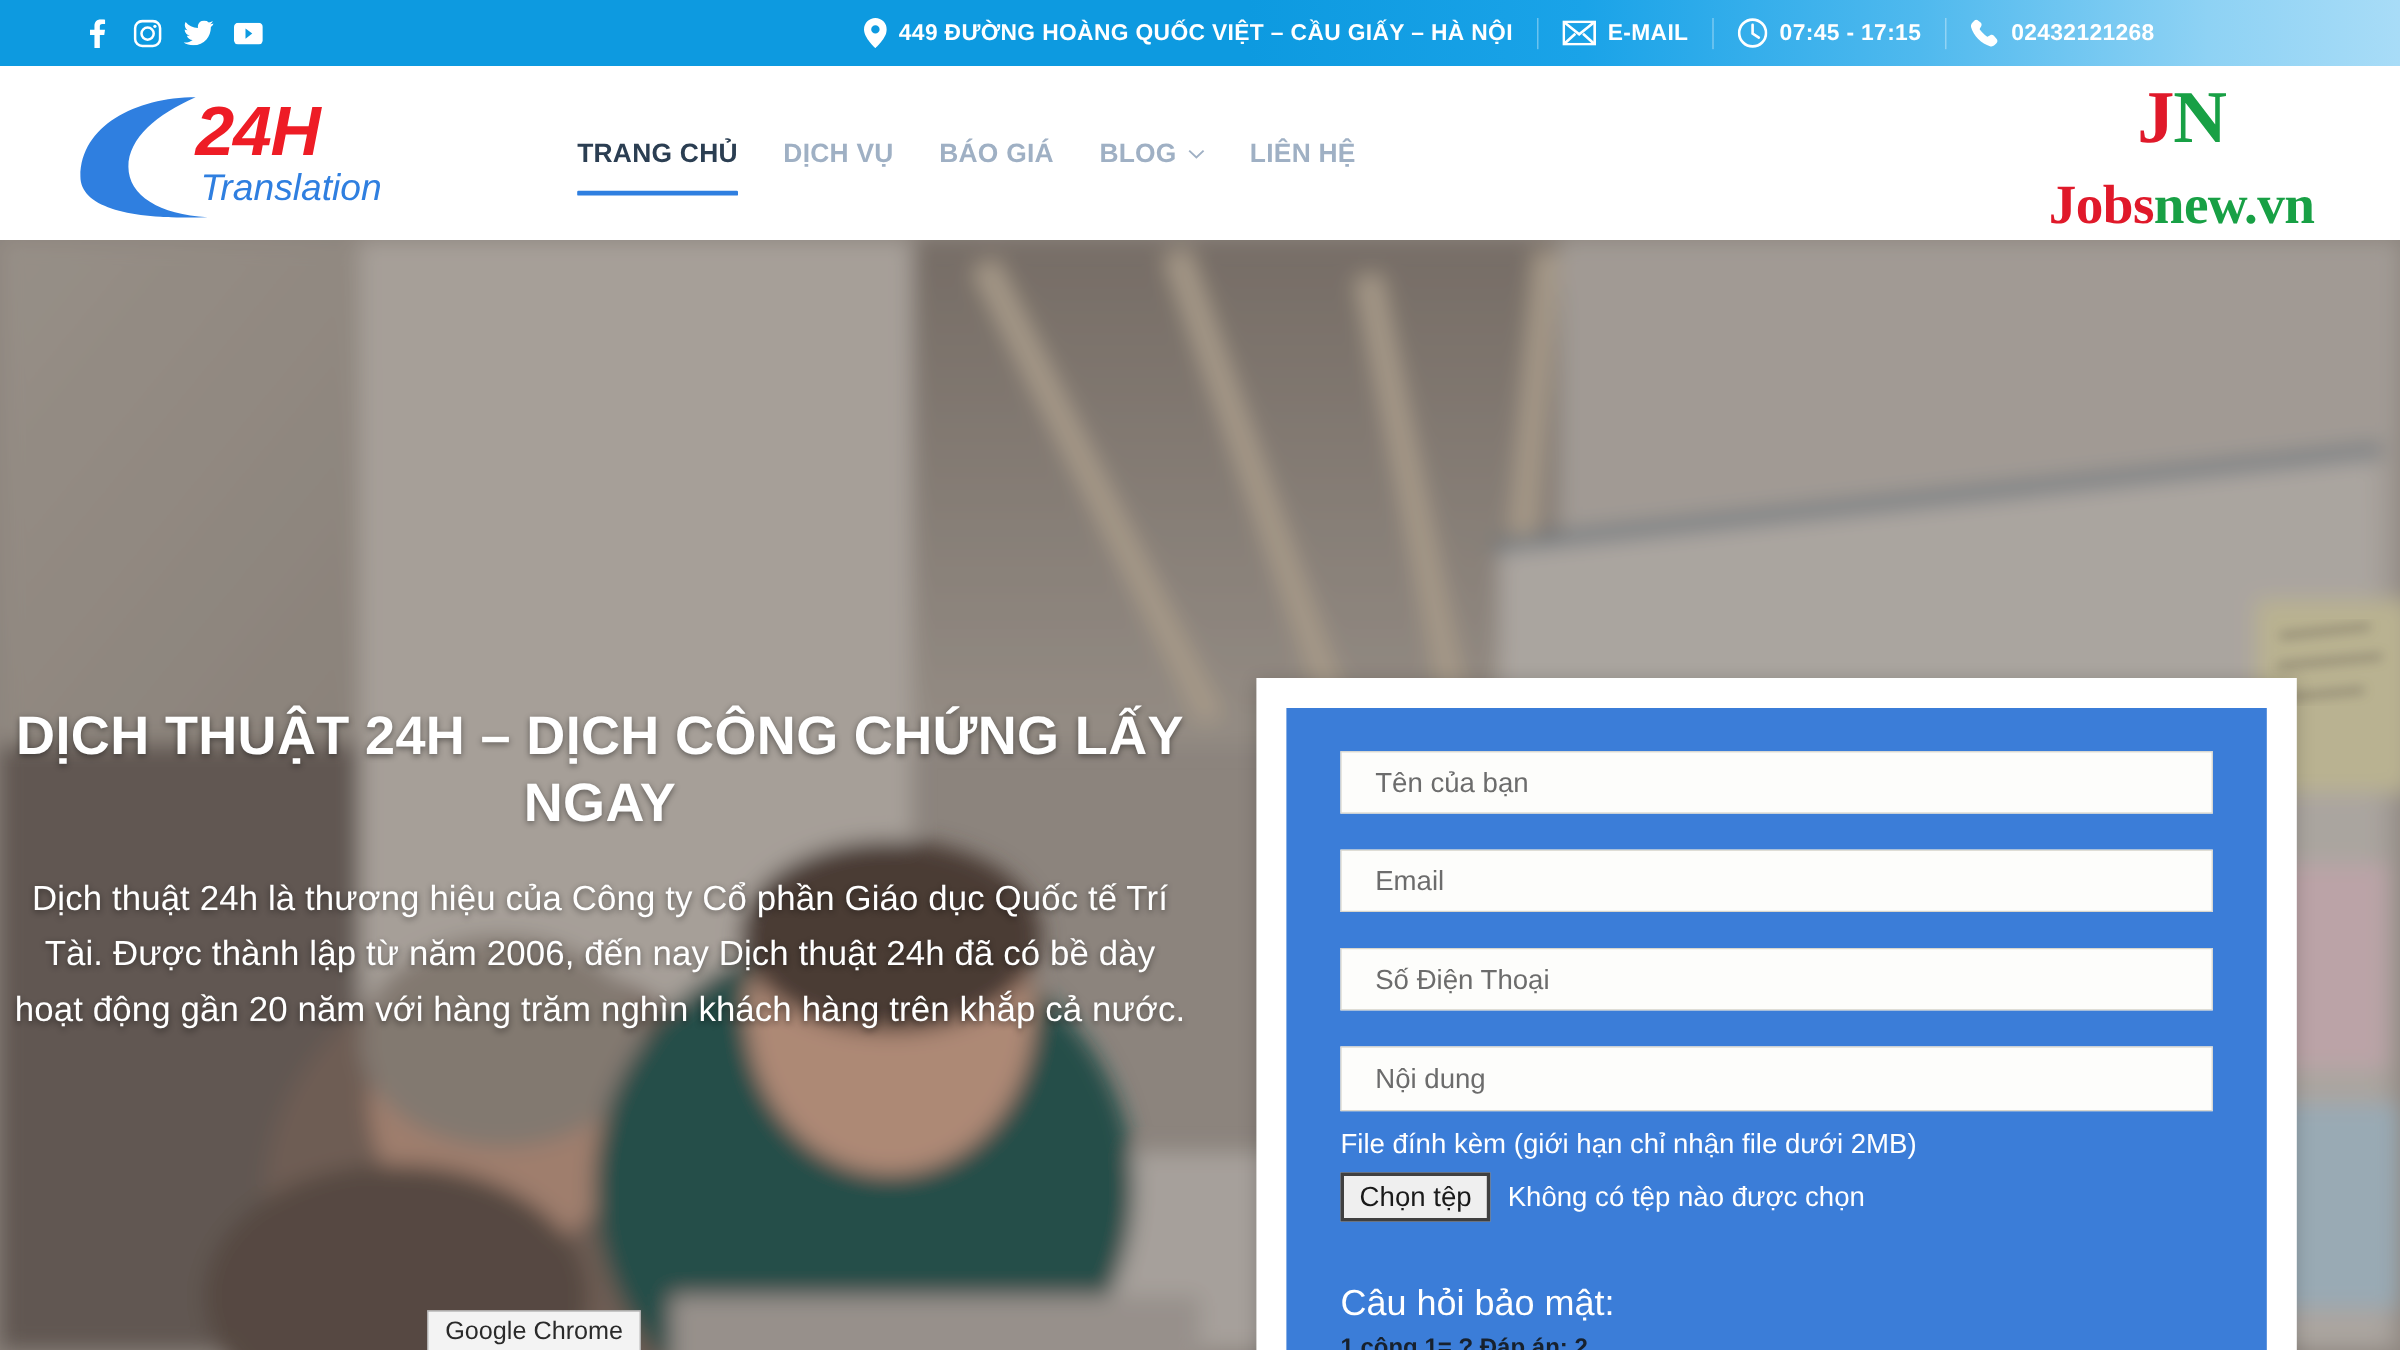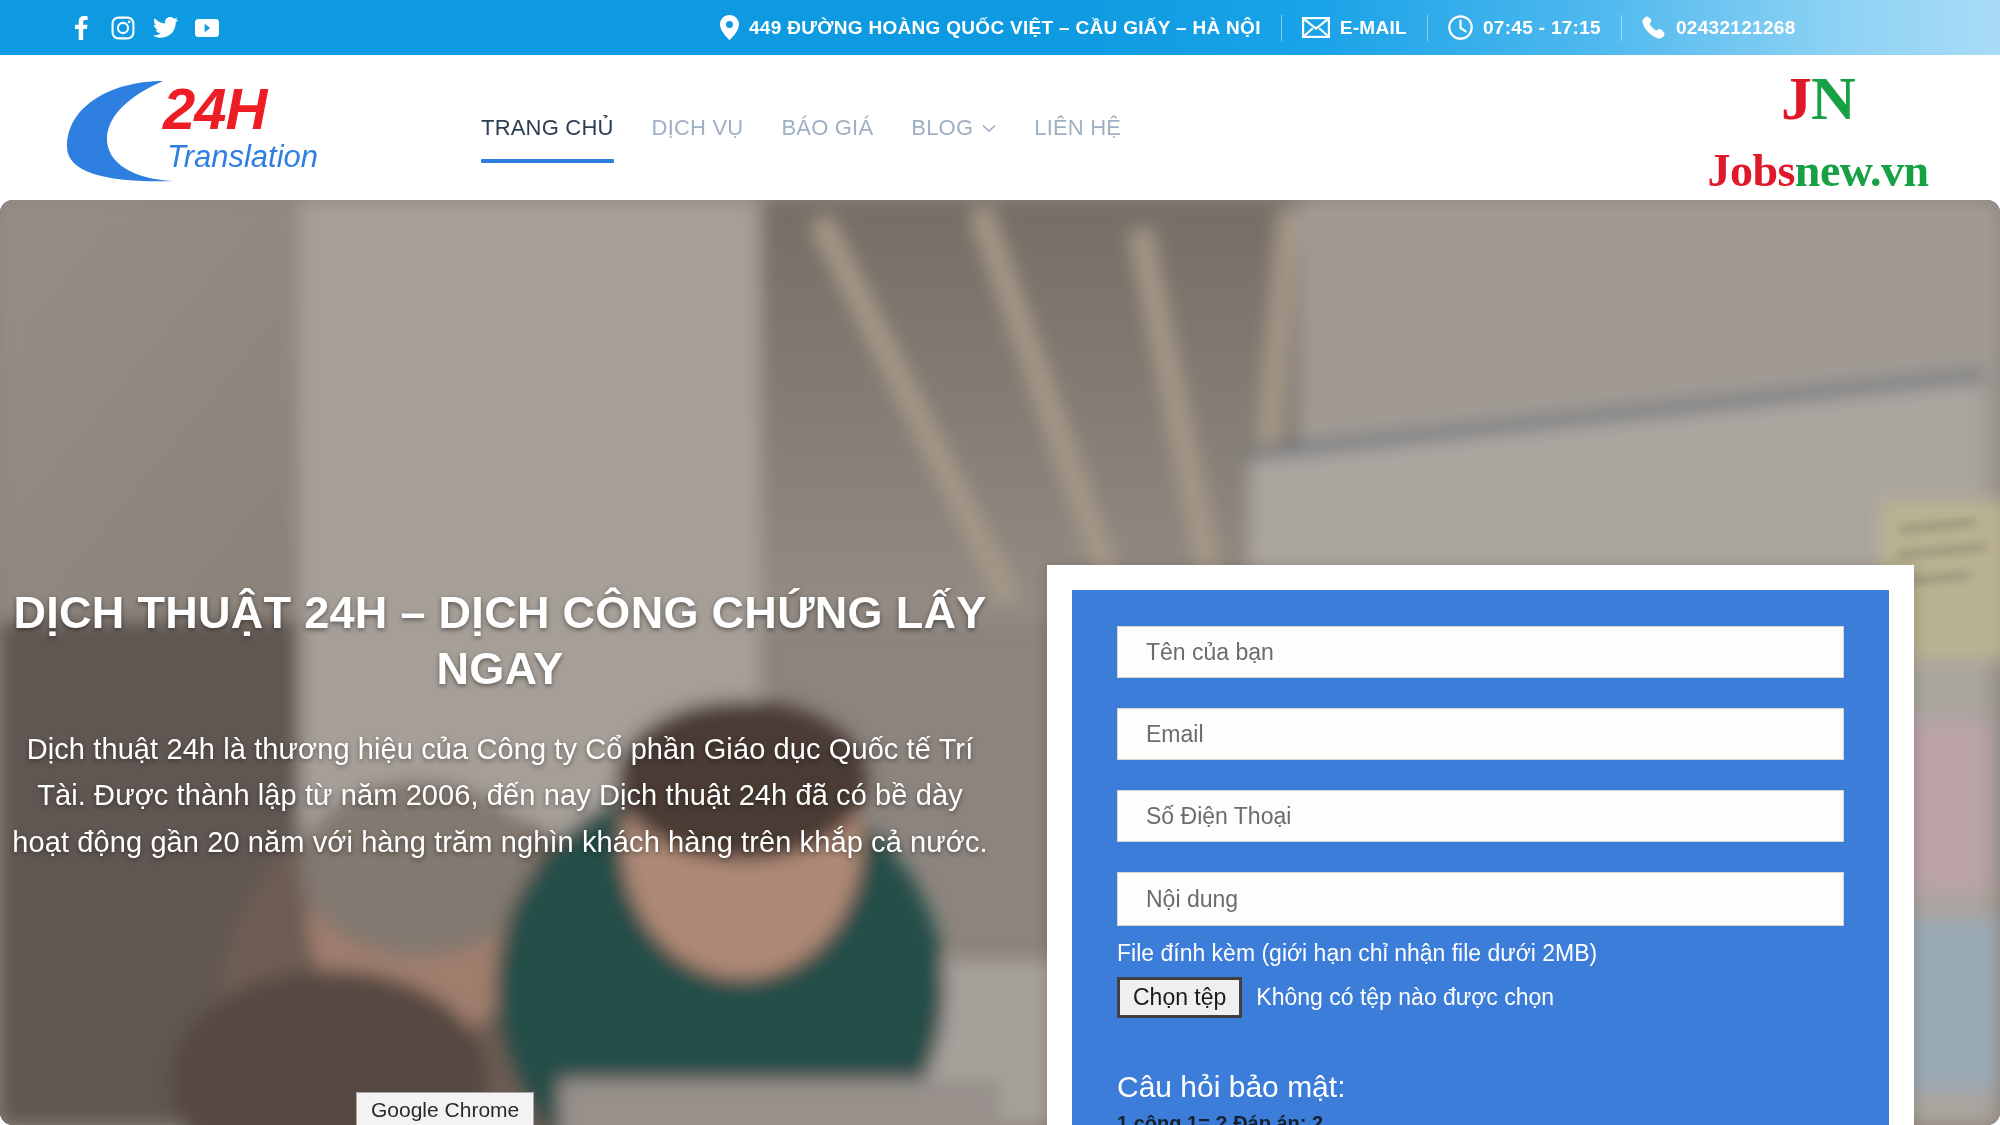--- a/index.html
+++ b/index.html
@@ -52,21 +52,21 @@
   }
   .logo svg { display:block; }
 
   .nav {
     position: absolute; left: 462px; top: 0; height: 145px;
     display: flex; align-items: center; gap: 0;
   }
   .nav-item {
     position: relative;
     display: flex; align-items: center; gap: 9px;
-    font-size: 22px; font-weight: normal; letter-spacing: .2px;
+    font-size: 22px; font-weight: bold; letter-spacing: .2px;
     color: #9fb0c4; cursor: pointer;
     padding: 0 19px; height: 130px;
   }
   .nav-item.active { color: #2b3e52; }
   .nav-item .underline {
     position: absolute; left: 19px; right: 19px; top: 96px; height: 4px;
     background: #2f7fe0; border-radius: 1px;
   }
   .chev { display: inline-block; width: 14px; height: 9px; position: relative; top: 1px; }
   .chev svg { display:block; }
@@ -86,21 +86,20 @@
     line-height: 1.05; letter-spacing: -.5px; margin-top: -2px;
   }
   .jn-red { color: #e0192a; }
   .jn-green { color: #18a045; }
 
   
   .hero {
     position: absolute; left: 0; top: 200px; width: 2000px; height: 925px;
     overflow: hidden;
     background: #701a75;
-    border-radius: 13px;
   }
   .hero-photo { position: absolute; inset: 0; }
 
   .hero-text {
     position: absolute; left: 10px; top: 385px; width: 980px;
     text-align: center; z-index: 5;
   }
   .hero-title {
     color: #ffffff; font-size: 45px; font-weight: bold; line-height: 1.25;
     letter-spacing: .3px;

